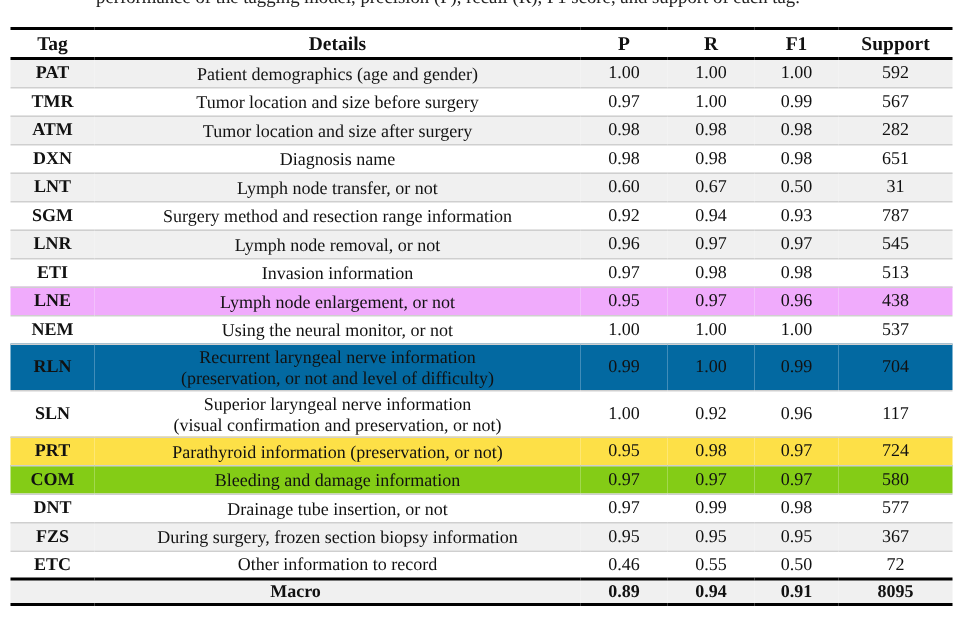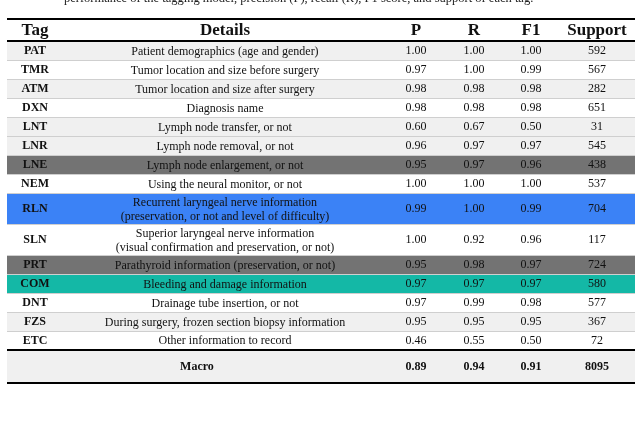--- a/index.html
+++ b/index.html
@@ -50,21 +50,21 @@
   col.c-f1      { width: 56px;  }
   col.c-support { width: 76px;  }
 
   thead tr {
     height: 20px;
     border-top: 2.5px solid #000000;
     border-bottom: 2px solid #000000;
   }
   thead th {
     font-weight: bold;
-    font-size: 17px;
+    font-size: 13px;
     text-align: center;
     padding: 0 2px;
     white-space: nowrap;
   }
   tbody tr { height: 19px; border-top: 1px solid #cfcfcf; }
   tbody tr:first-child { border-top: none; }
   tbody tr.tall { height: 31px; }
   tbody td {
     text-align: center;
     vertical-align: middle;
@@ -75,21 +75,21 @@
   tbody .dline { line-height: 14px; }
   tfoot tr {
     height: 16px;
     border-top: 2px solid #000000;
     border-bottom: 2.5px solid #000000;
   }
   tfoot td {
     font-weight: bold;
     text-align: center;
     vertical-align: middle;
-    padding: 8px 2px;
+    padding: 0 2px;
   }
 </style>
 </head>
 <body>
 
 <div class="page">
 
   <div class="caption-strip">
     <span>performance of the tagging model, precision (P), recall (R), F1 score, and support of each tag.</span>
   </div>
@@ -157,51 +157,71 @@
         <tr style="background: rgb(240, 240, 240);">
           <td class="tag">LNT</td>
           <td class="details">
             <div class="dline">Lymph node transfer, or not</div>
           </td>
           <td class="num">0.60</td>
           <td class="num">0.67</td>
           <td class="num">0.50</td>
           <td class="num">31</td>
         </tr>
+        <tr>
+          <td class="tag">SGM</td>
+          <td class="details">
+            <div class="dline">Surgery method and resection range information</div>
+          </td>
+          <td class="num">0.92</td>
+          <td class="num">0.94</td>
+          <td class="num">0.93</td>
+          <td class="num">787</td>
+        </tr>
         <tr style="background: rgb(240, 240, 240);">
           <td class="tag">LNR</td>
           <td class="details">
             <div class="dline">Lymph node removal, or not</div>
           </td>
           <td class="num">0.96</td>
           <td class="num">0.97</td>
           <td class="num">0.97</td>
           <td class="num">545</td>
         </tr>
-        <tr style="background: #737373; border-radius: 8px;">
+        <tr>
+          <td class="tag">ETI</td>
+          <td class="details">
+            <div class="dline">Invasion information</div>
+          </td>
+          <td class="num">0.97</td>
+          <td class="num">0.98</td>
+          <td class="num">0.98</td>
+          <td class="num">513</td>
+        </tr>
+        <tr style="background: #f0abfc; border-radius: 8px;">
           <td class="tag">LNE</td>
           <td class="details">
             <div class="dline">Lymph node enlargement, or not</div>
           </td>
           <td class="num">0.95</td>
           <td class="num">0.97</td>
           <td class="num">0.96</td>
           <td class="num">438</td>
         </tr>
         <tr>
           <td class="tag">NEM</td>
           <td class="details">
             <div class="dline">Using the neural monitor, or not</div>
           </td>
           <td class="num">1.00</td>
           <td class="num">1.00</td>
           <td class="num">1.00</td>
           <td class="num">537</td>
         </tr>
-        <tr class="tall" style="background: #3b82f6;">
+        <tr class="tall" style="background: #0369a1;">
           <td class="tag">RLN</td>
           <td class="details">
             <div class="dline">Recurrent laryngeal nerve information</div>
             <div class="dline">(preservation, or not and level of difficulty)</div>
           </td>
           <td class="num">0.99</td>
           <td class="num">1.00</td>
           <td class="num">0.99</td>
           <td class="num">704</td>
         </tr>
@@ -209,31 +229,31 @@
           <td class="tag">SLN</td>
           <td class="details">
             <div class="dline">Superior laryngeal nerve information</div>
             <div class="dline">(visual confirmation and preservation, or not)</div>
           </td>
           <td class="num">1.00</td>
           <td class="num">0.92</td>
           <td class="num">0.96</td>
           <td class="num">117</td>
         </tr>
-        <tr style="background: #737373; padding-left: 44px;">
+        <tr style="background: #fde047; padding-left: 44px;">
           <td class="tag">PRT</td>
           <td class="details">
             <div class="dline">Parathyroid information (preservation, or not)</div>
           </td>
           <td class="num">0.95</td>
           <td class="num">0.98</td>
           <td class="num">0.97</td>
           <td class="num">724</td>
         </tr>
-        <tr style="background: #14b8a6;">
+        <tr style="background: #84cc16;">
           <td class="tag">COM</td>
           <td class="details">
             <div class="dline">Bleeding and damage information</div>
           </td>
           <td class="num">0.97</td>
           <td class="num">0.97</td>
           <td class="num">0.97</td>
           <td class="num">580</td>
         </tr>
         <tr>

